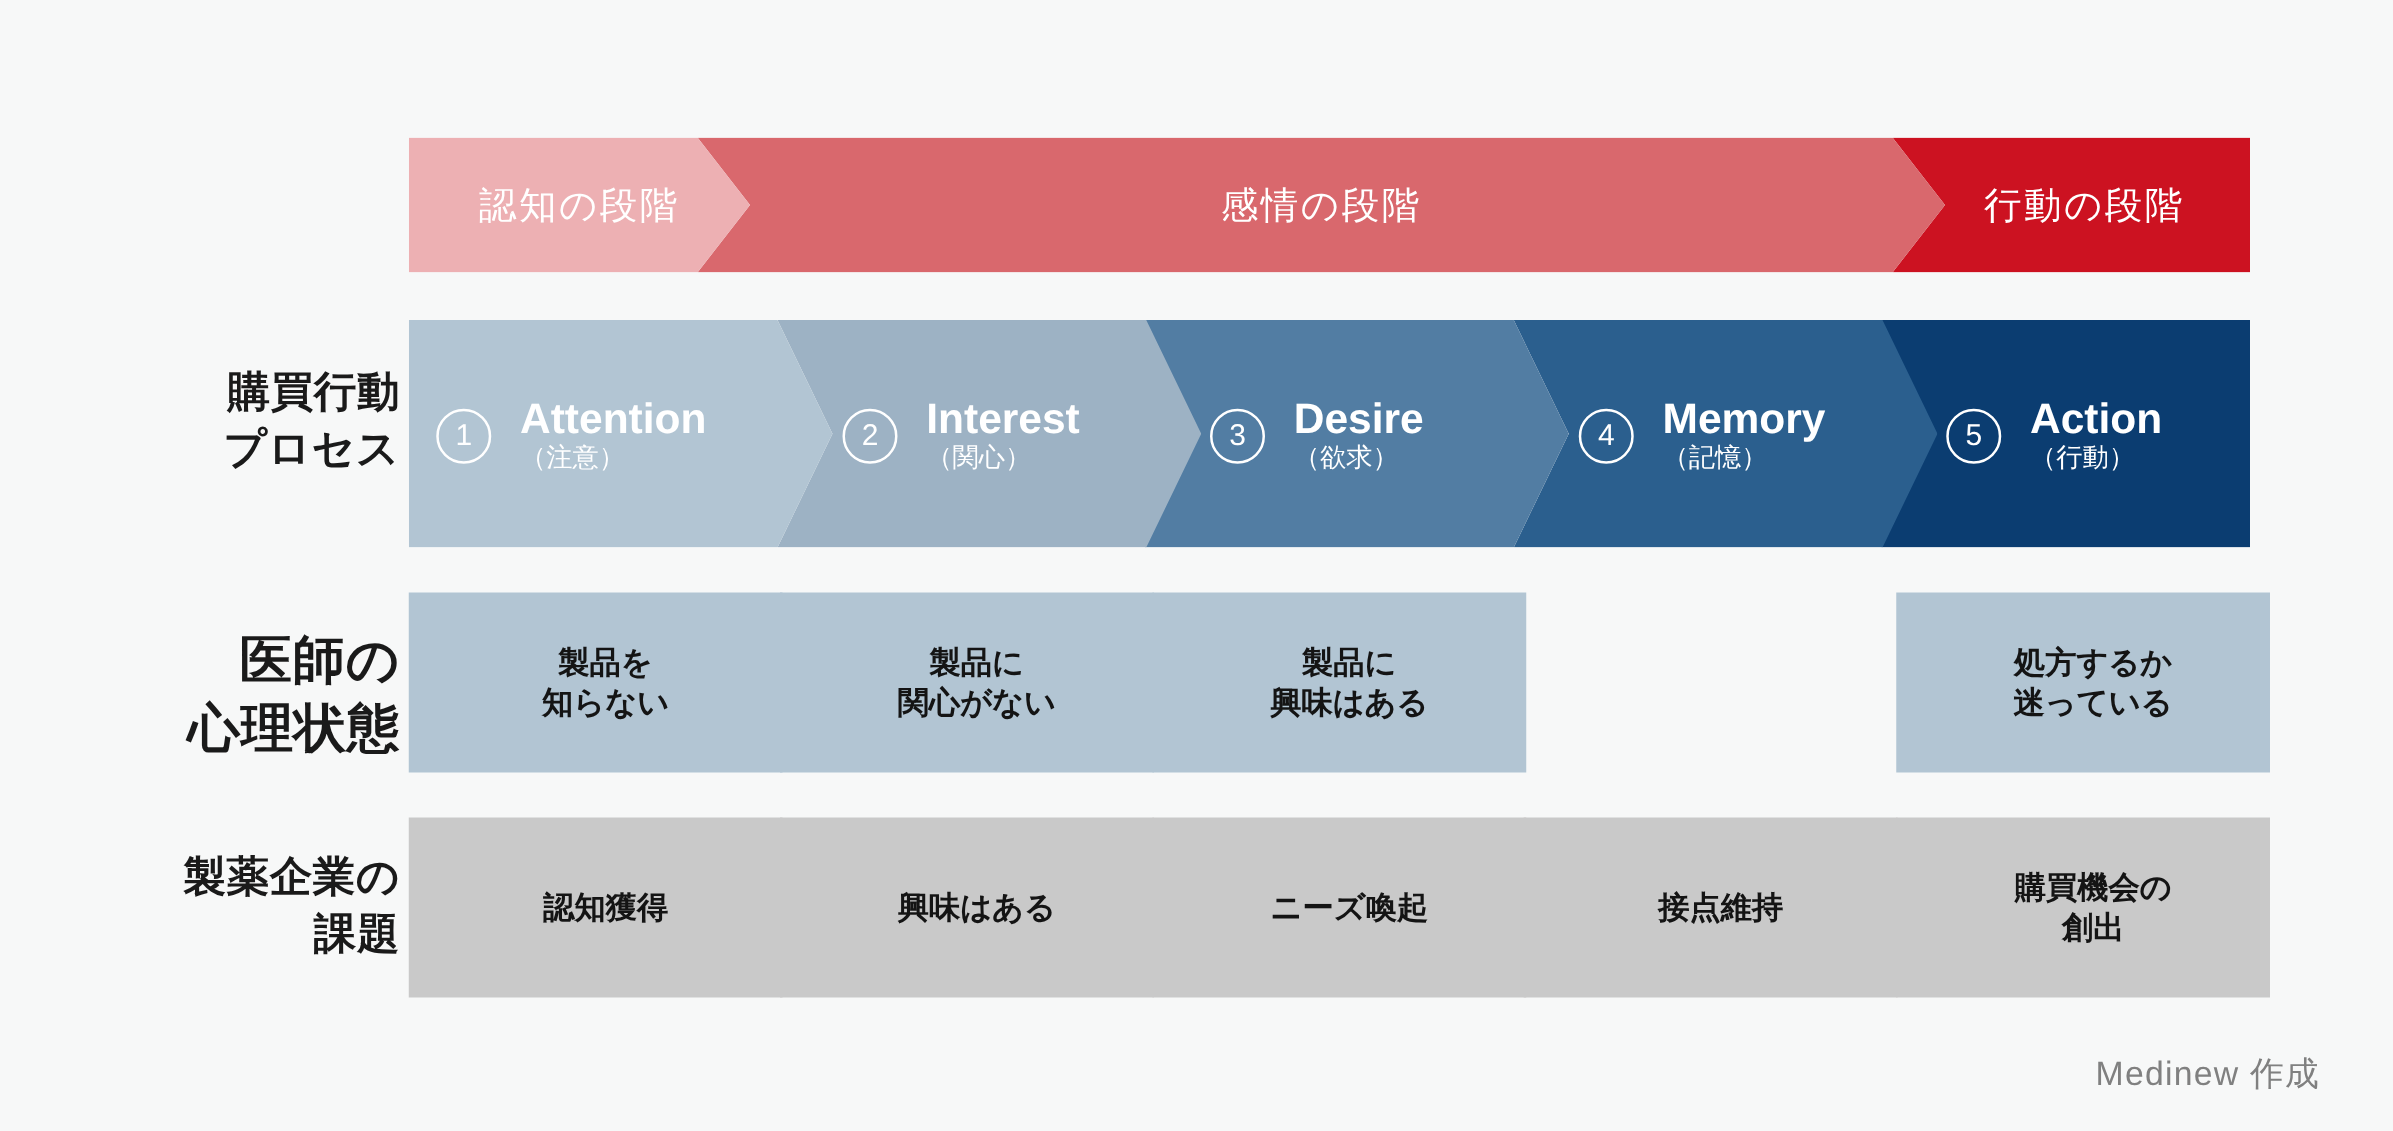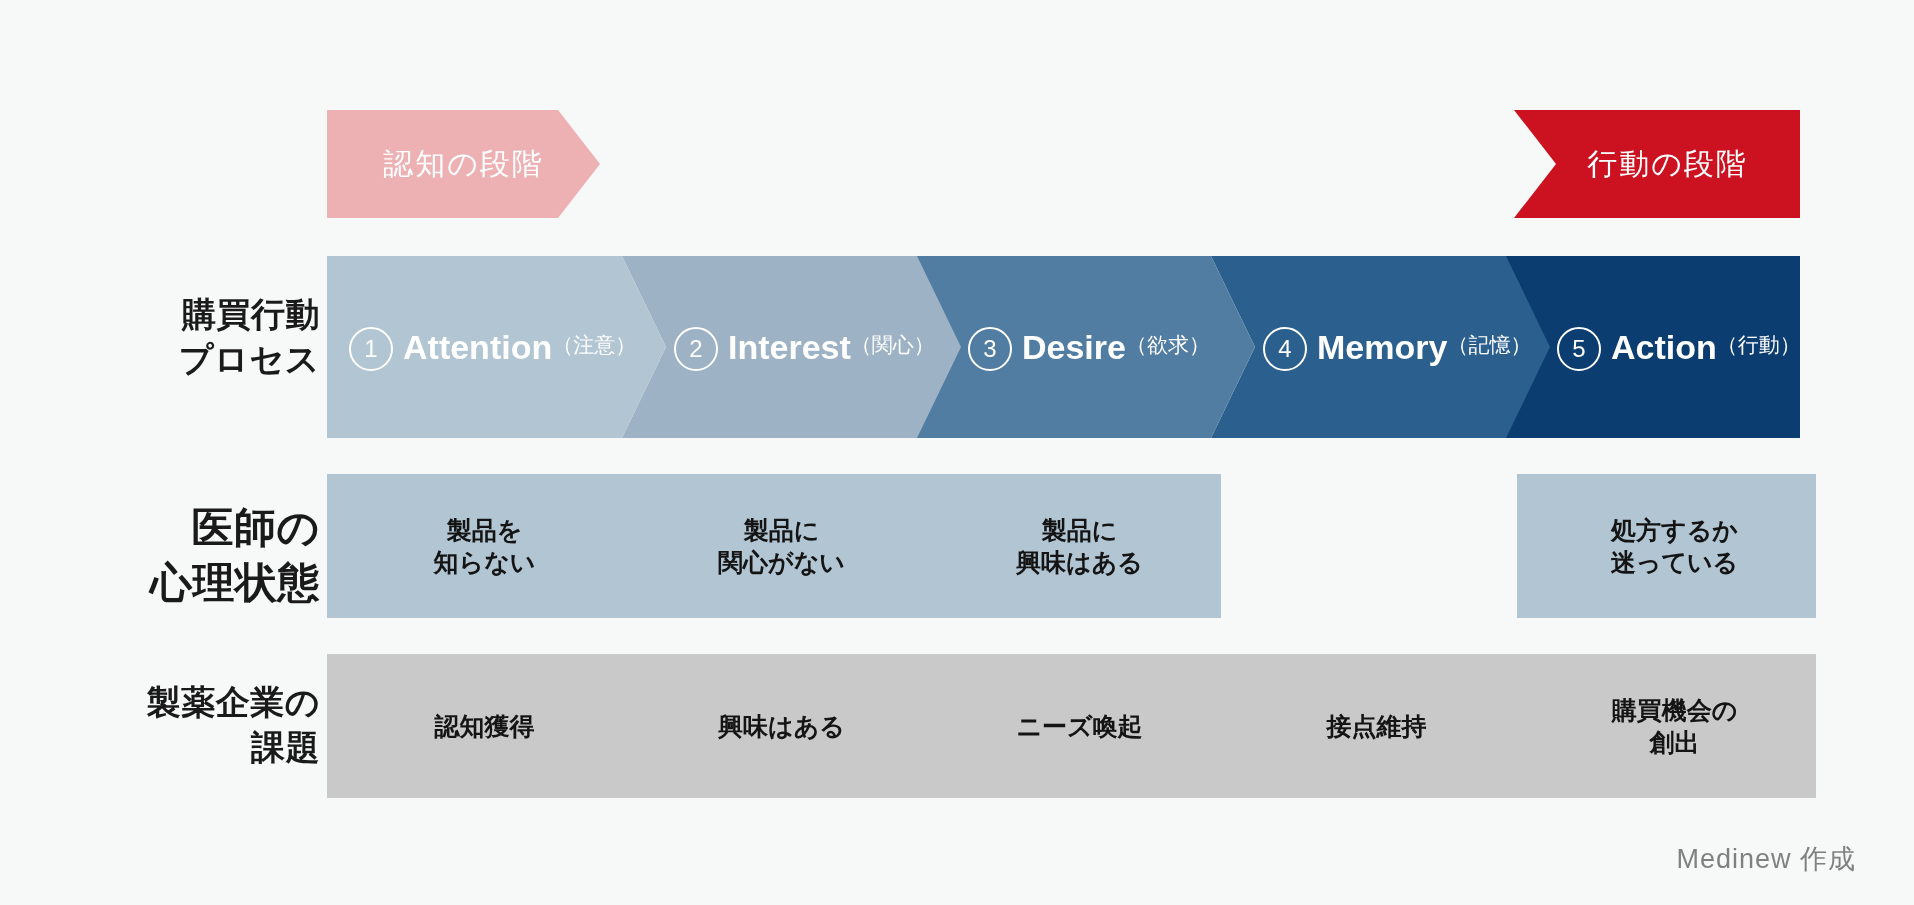--- a/index.html
+++ b/index.html
@@ -88,21 +88,21 @@
     border: 2px solid #ffffff;
     border-radius: 50%;
     display: flex;
     align-items: center;
     justify-content: center;
     font-size: 24px;
     font-weight: 400;
     line-height: 1;
     margin-top: 4px;
   }
-  .aidma-text { display: flex; flex-direction: row; line-height: 1.0; }
+  .aidma-text { display: flex; flex-direction: column; line-height: 1.0; margin-left: 13px; }
   .aidma-en {
     font-size: 34px;
     font-weight: 700;
     letter-spacing: 0px;
     white-space: nowrap;
   }
   .aidma-jp {
     font-size: 21px;
     font-weight: 400;
     margin-top: 4px;
@@ -140,20 +140,23 @@
   }
 </style>
 </head>
 <body>
 
 <div id="canvas">
 
   <div id="stage-band">
       <div class="stage-seg" style="left: 0px; width: 273px; background: rgb(237, 176, 179); z-index: 3; clip-path: polygon(0px 0px, calc(100% - 42px) 0px, 100% 50%, calc(100% - 42px) 100%, 0px 100%);">
         <span>認知の段階</span>
+      </div>
+      <div class="stage-seg" style="left: 231px; width: 998px; background: rgb(217, 104, 109); z-index: 2; clip-path: polygon(0px 0px, calc(100% - 42px) 0px, 100% 50%, calc(100% - 42px) 100%, 0px 100%, 42px 50%);">
+        <span style="margin-left: 0px;">感情の段階</span>
       </div>
       <div class="stage-seg" style="left: 1187px; width: 286px; background: rgb(204, 18, 33); z-index: 1; clip-path: polygon(0px 0px, 100% 0px, 100% 100%, 0px 100%, 42px 50%);">
         <span style="margin-left: 21px;">行動の段階</span>
       </div>
     </div>
 
   <div class="row-label" id="label-0" style="top:292px;font-size:34px;">購買行動
 プロセス</div>
   <div class="row-label" id="label-1" style="top:500px;font-size:42px;">医師の
 心理状態</div>

